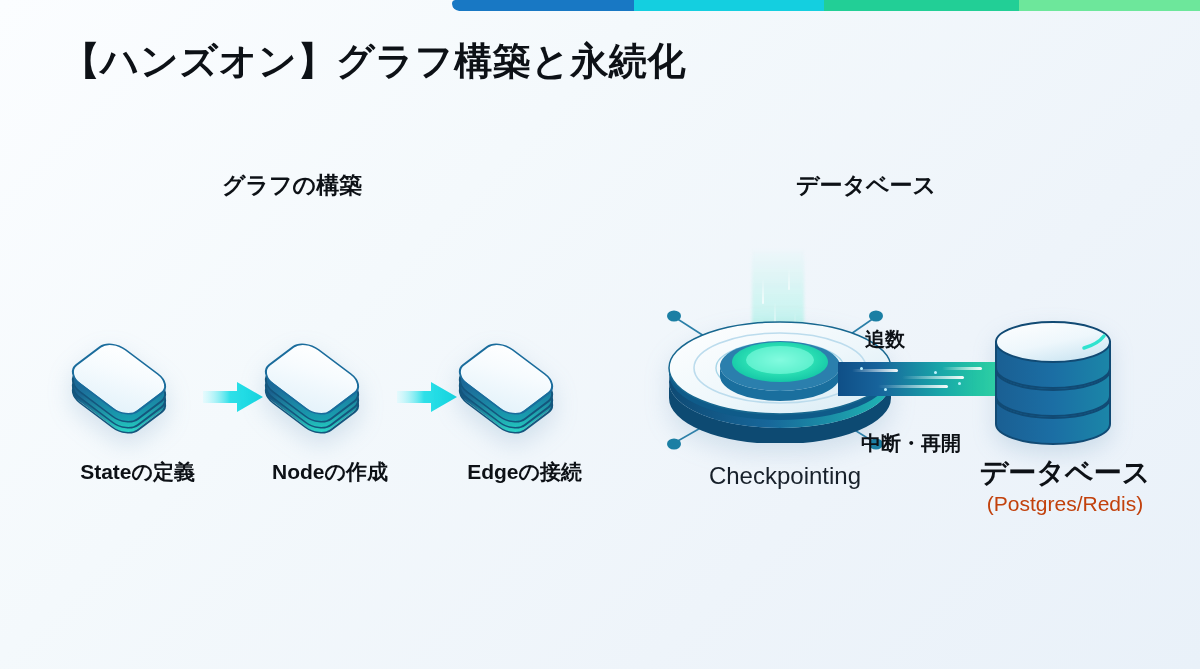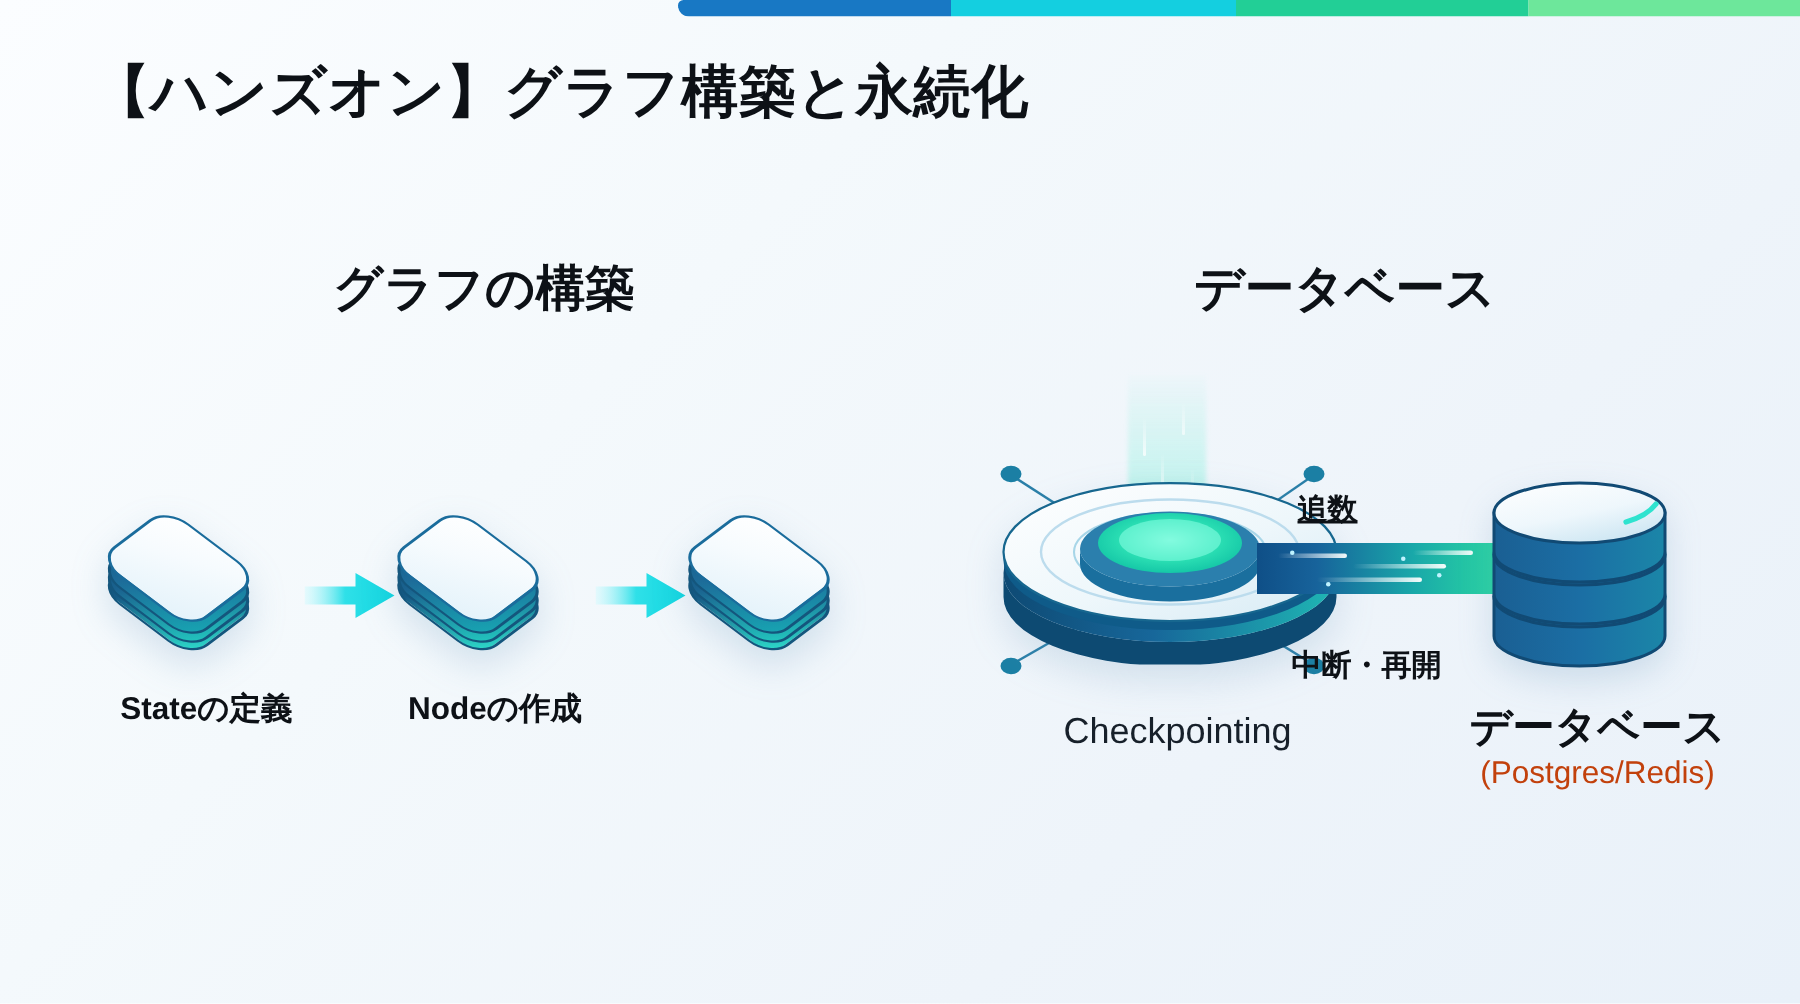--- a/index.html
+++ b/index.html
@@ -42,21 +42,21 @@
     font-size: 38px;
     font-weight: 700;
     letter-spacing: 0.5px;
     color: #0d1116;
     white-space: nowrap;
   }
 
   
   .col-heading {
     position: absolute;
-    font-size: 33px;
+    font-size: 23px;
     font-weight: 700;
     color: #0d1116;
     white-space: nowrap;
   }
   #heading-left  { top: 170px; left: 222px; }
   #heading-right { top: 170px; left: 796px; }
 
   
   .pipeline {
     position: absolute;
@@ -195,28 +195,27 @@
     filter: drop-shadow(0 9px 11px rgba(90,140,180,0.22));
   }
 
   .side-label {
     position: absolute;
     font-size: 20px;
     font-weight: 700;
     color: #0d1116;
     white-space: nowrap;
   }
-  #label-track  { left: 865px; top: 326px; text-decoration: underline; }
+  #label-track  { left: 865px; top: 326px; }
   #label-resume { left: 861px; top: 430px; }
 
   .caption {
     position: absolute;
     text-align: center;
     white-space: nowrap;
-    margin-top: 12px;
   }
   #caption-checkpointing {
     left: 640px;
     top: 462px;
     width: 290px;
     font-size: 24px;
     font-weight: 400;
     color: #17202a;
   }
   #caption-db {
@@ -302,20 +301,21 @@
     </svg>
   </div>
 
   <div class="node-group g3">
     <div class="iso">
       <div class="side s3"></div>
       <div class="side s2"></div>
       <div class="side s1"></div>
       <div class="body"></div>
     </div>
+    <div class="node-label">Edgeの接続</div>
   </div>
 </div>
 
 <div class="persist">
 
   <div class="beam"></div>
   <div class="spark" style="left:122px; top:28px;  height:26px; opacity:.75;"></div>
   <div class="spark" style="left:134px; top:52px;  height:34px; opacity:.85;"></div>
   <div class="spark" style="left:148px; top:18px;  height:22px; opacity:.6;"></div>
   <div class="spark" style="left:154px; top:62px;  height:40px; opacity:.9;"></div>

